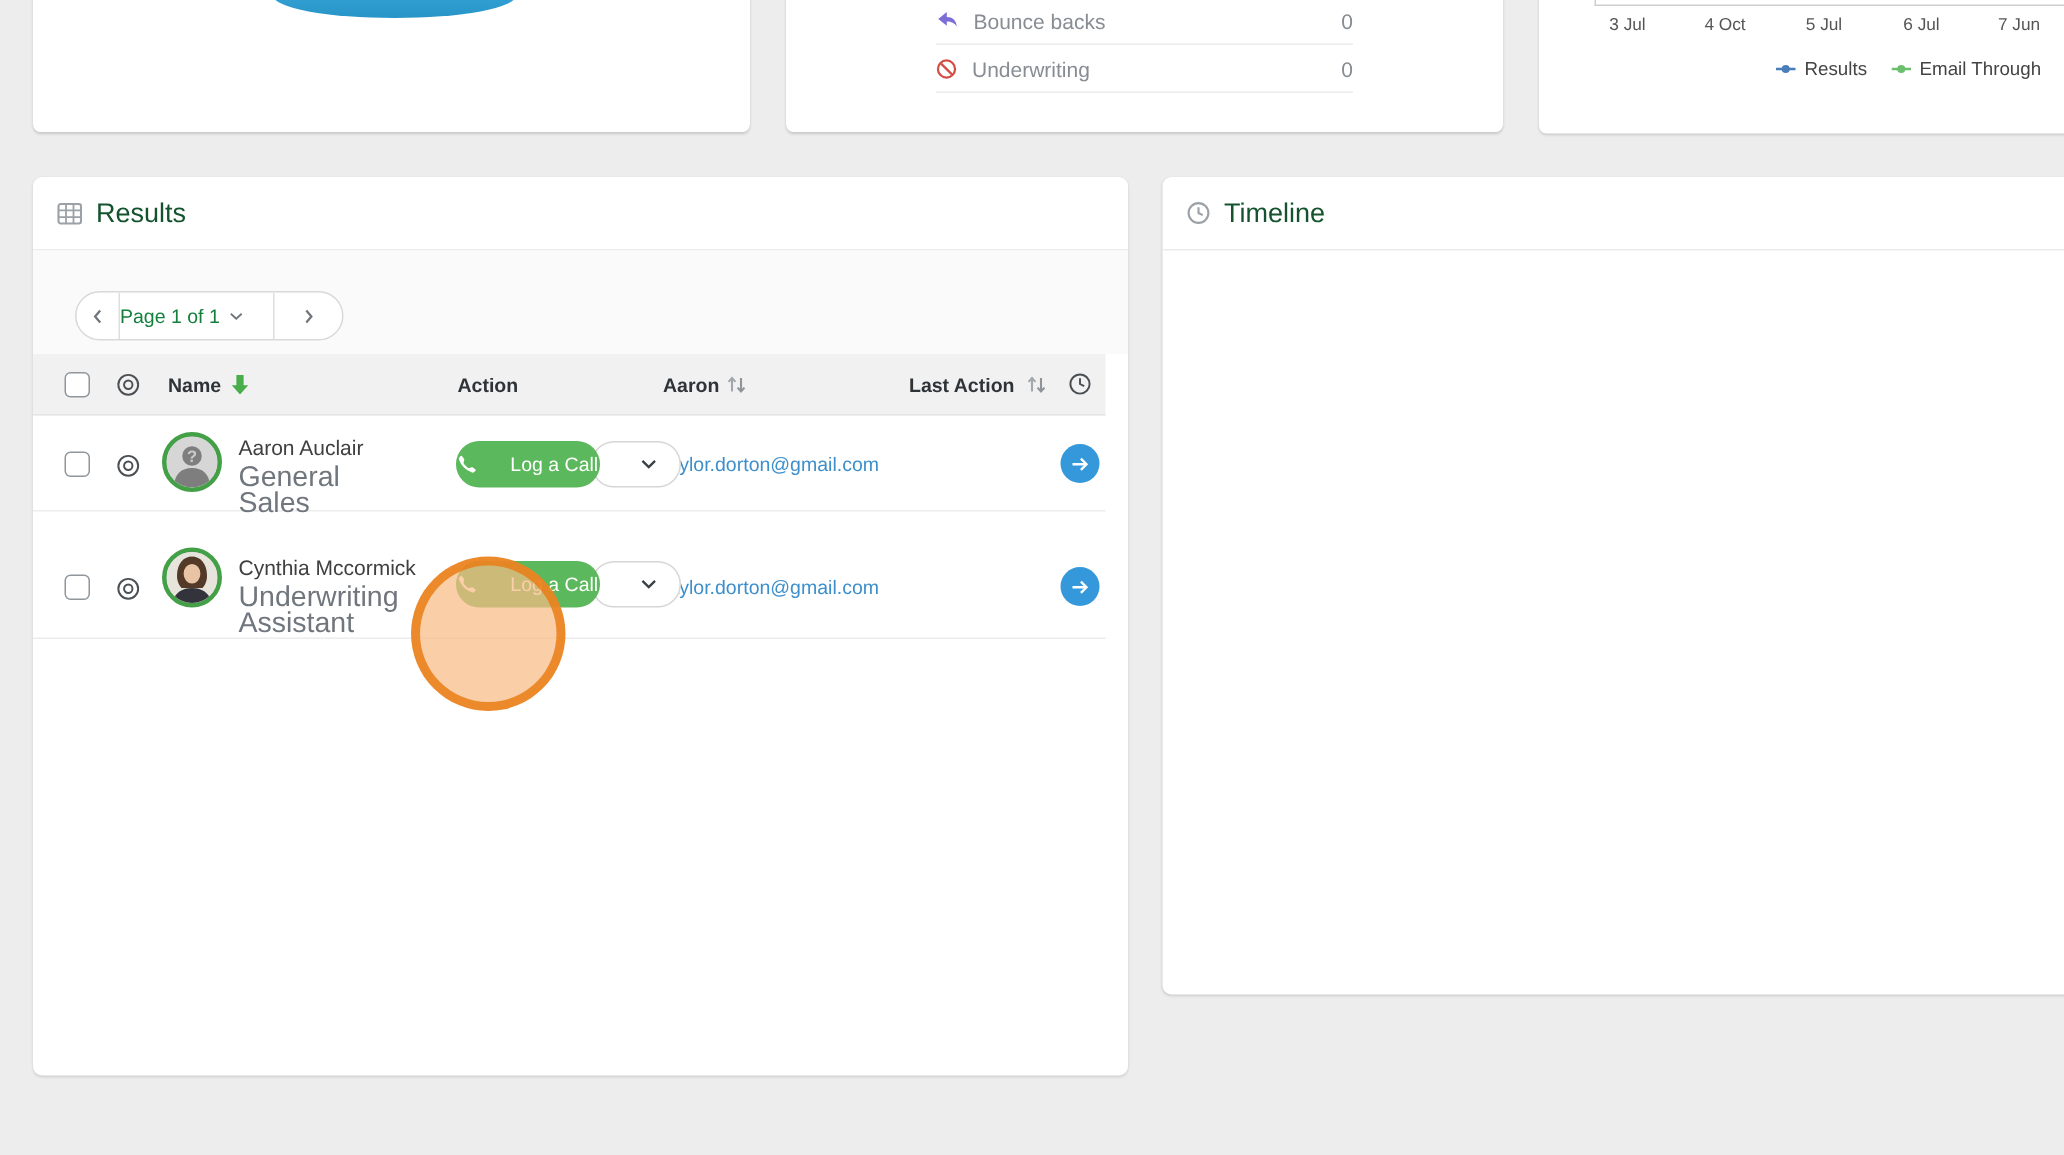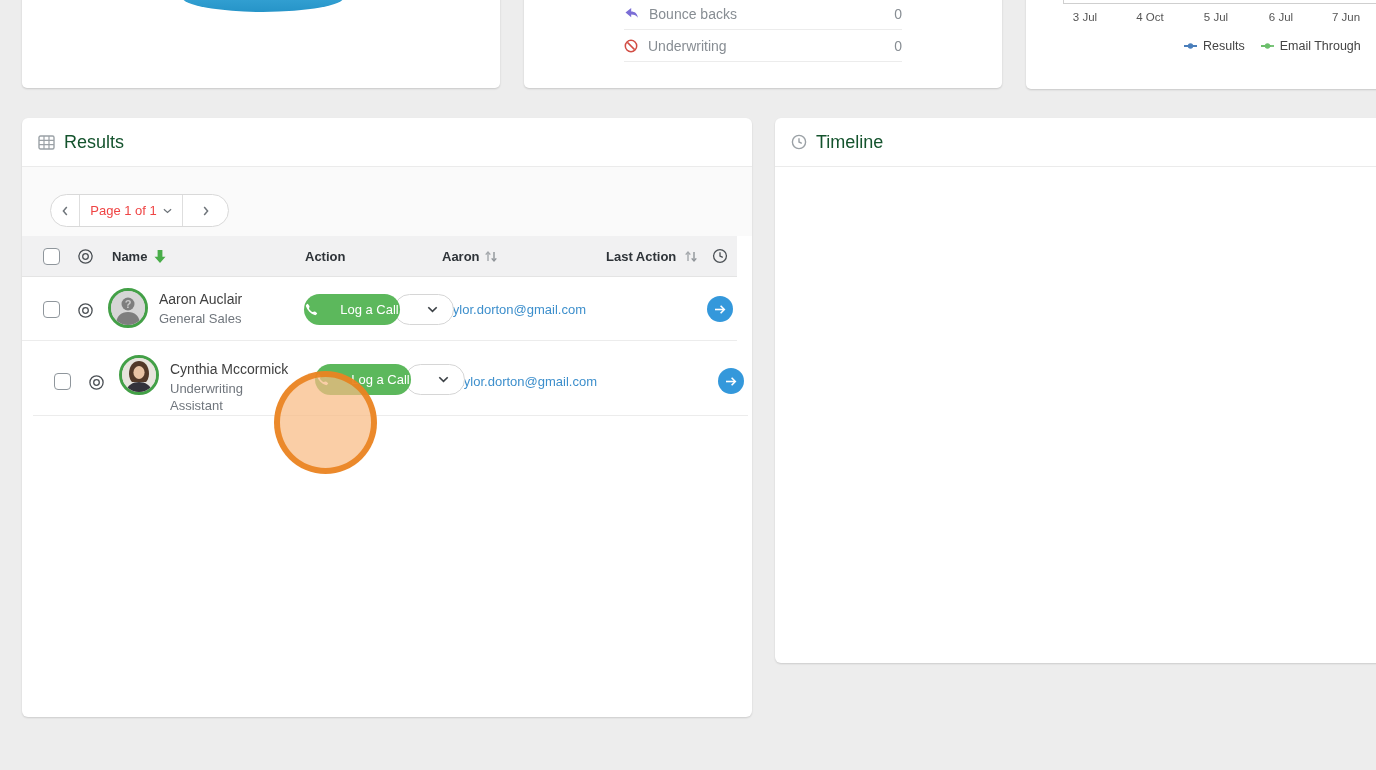--- a/index.html
+++ b/index.html
@@ -35,40 +35,40 @@
   .panel-results{ left:22px; top:118px; width:730px; height:599px; }
   .panel-timeline{ left:775px; top:118px; width:640px; height:545px; }
   .panel-header{ height:49px; display:flex; align-items:center; gap:9px;
                  padding-left:16px; border-bottom:1px solid #ebebeb; }
   .panel-title{ font-size:18px; color:#14532d; }
 
   .toolbar{ position:absolute; left:0; top:49px; width:730px; height:69px; background:#fafafa; }
   .pager{ position:absolute; left:28px; top:27px; height:33px; display:flex;
           background:#fff; border:1px solid #d9d9d9; border-radius:17px; overflow:hidden; }
   .pager-btn{ width:28px; display:flex; align-items:center; justify-content:center; cursor:pointer; }
-  .pager-mid{ width:104px; display:flex; align-items:center; justify-content:center; gap:6px;
+  .pager-mid{ width:104px; display:flex; align-items:center; justify-content:flex-start; gap:6px;
               border-left:1px solid #dedede; border-right:1px solid #dedede;
-              font-size:13px; color:#ef4444; cursor:pointer; }
+              font-size:13px; color:#15803d; cursor:pointer; }
   .pager-next{ width:45px; }
 
   .thead{ position:absolute; left:0; top:118px; width:715px; height:41px;
           background:#f1f1f2; border-bottom:1px solid #e4e4e4; }
   .th{ position:absolute; font-size:13px; font-weight:600; color:#2e3338; top:13px; }
   .abs{ position:absolute; }
 
   .checkbox{ position:absolute; width:17px; height:17px; background:#fff;
              border:1.5px solid #8f969c; border-radius:4px; cursor:pointer; }
 
   .row{ position:absolute; left:0; width:715px; border-bottom:1px solid #ececec; }
-  .row1{ top:159px; height:64px; } .row2{ top:229px; height:69px;margin-left:11px; }
+  .row1{ top:159px; height:64px; } .row2{ top:239px; height:69px; }
 
   .avatar{ position:absolute; width:40px; height:40px; border-radius:50%;
            border:3px solid #43a047; overflow:hidden; background:#d6d6d6; }
   .name-link{ font-size:14px; color:#404040; text-decoration:none; cursor:pointer; }
-  .sub{ font-size:13px; color:#70767d; line-height:17px; max-width:112px; margin-top:2px; }
+  .sub{ font-size:19px; color:#70767d; line-height:17px; max-width:112px; margin-top:2px; }
   .email-link{ font-size:13px; color:#3d8fcc; text-decoration:none; cursor:pointer; }
 
   .btn-call{ position:absolute; width:96px; height:31px; background:#5cb85c; border:none;
              border-radius:16px; color:#fff; font-size:13px; font-family:inherit;
              display:flex; align-items:center; justify-content:center; gap:22px;
              cursor:pointer; z-index:2; }
   .btn-caret{ position:absolute; width:60px; height:31px; background:#fff;
               border:1px solid #d6d6d6; border-radius:16px; z-index:1; cursor:pointer;
               display:flex; align-items:center; justify-content:flex-end; padding-right:15px; }
   .btn-go{ position:absolute; width:26px; height:26px; border-radius:50%; background:#3498db;

